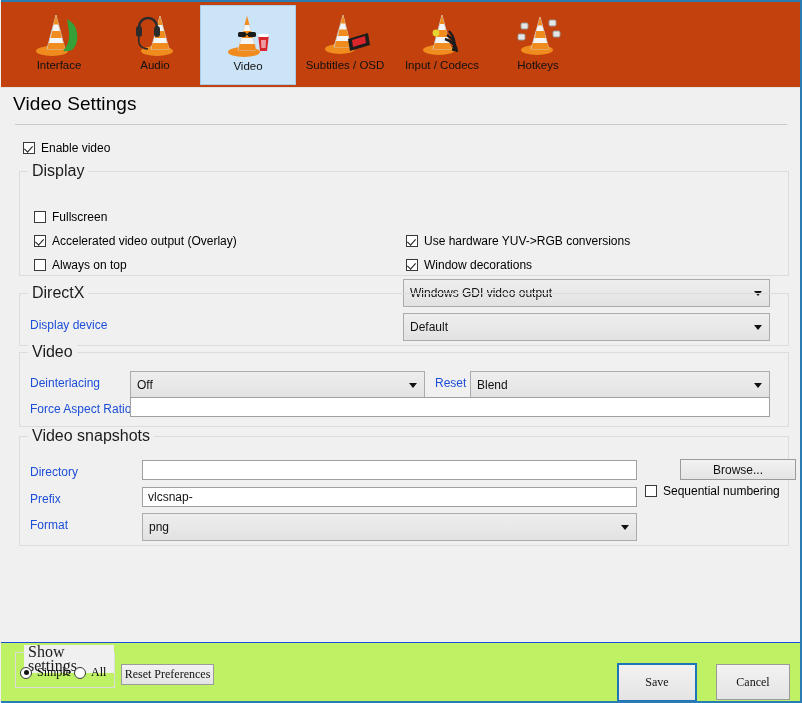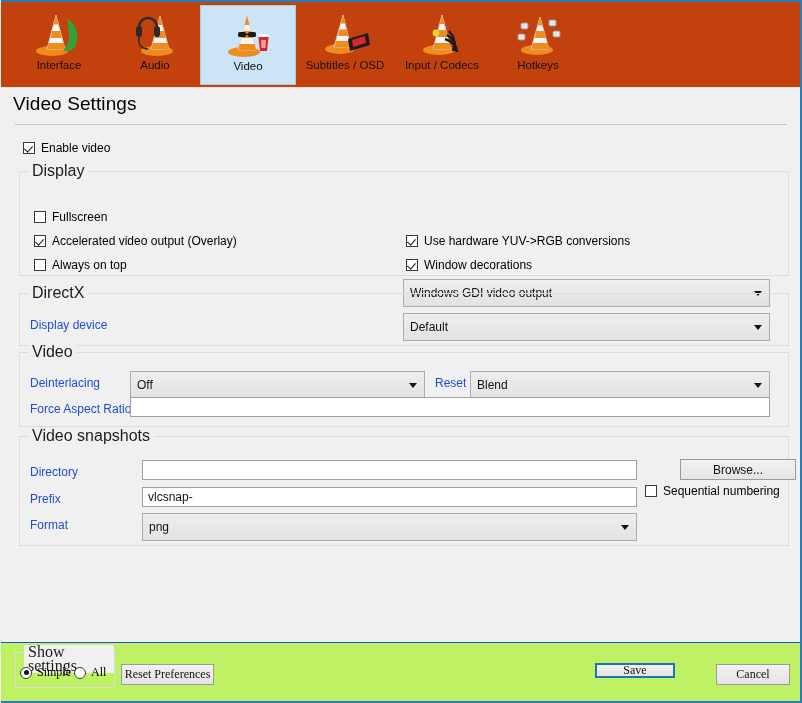--- a/index.html
+++ b/index.html
@@ -477,24 +477,24 @@
       <label class="radio" style="left:58px; top:12px;">
         <span class="rbox"></span>
         <span>All</span>
       </label>
     </div>
 
     <div class="btn" style="left:120px; top:21px; width:93px; height:21px;">
       <span>Reset Preferences</span>
     </div>
 
-    <div class="btn focus" style="left:594px; top:20px; width:80px; height:15px;">
+    <div class="btn focus" style="left:616px; top:20px; width:80px; height:39px;">
       <span>Save</span>
     </div>
 
-    <div class="btn" style="left:715px; top:21px; width:74px; height:21px;">
+    <div class="btn" style="left:715px; top:21px; width:74px; height:36px;">
       <span>Cancel</span>
     </div>
 
     <div class="sep-blue"></div>
   </div>
 
 </div>
 
 </body></html>

